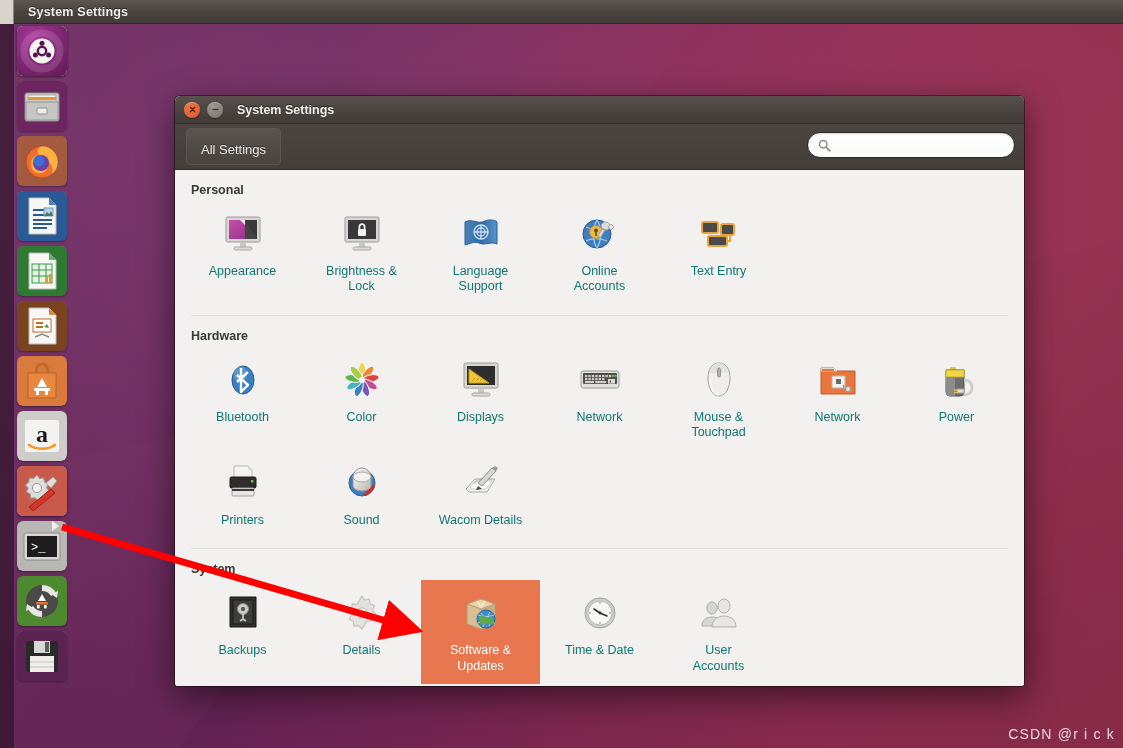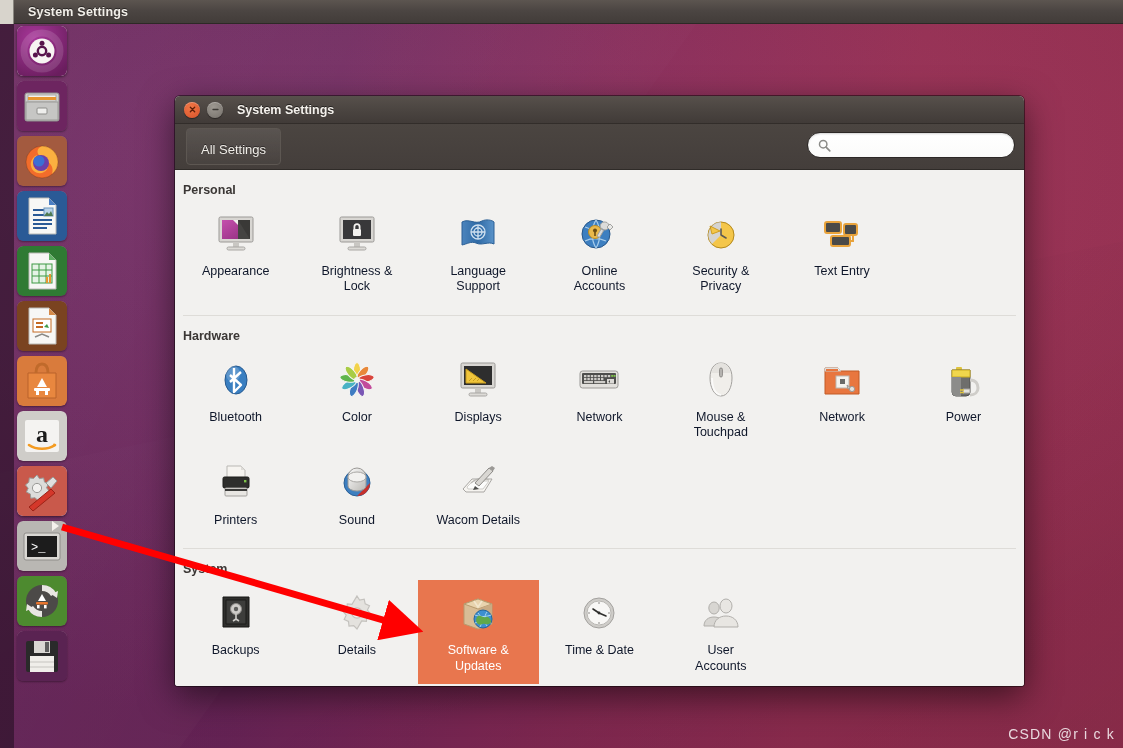--- a/index.html
+++ b/index.html
@@ -142,21 +142,21 @@
     font-family: "Liberation Sans", sans-serif;
     font-size: 12.5px; color: #333;
     margin-left: 6px; margin-right: 10px;
   }
 
   
   #panel-body {
     position: relative;
     height: calc(100% - 74px);
     background: #f2f1ef;
-    padding: 0 0;
+    padding: 0 8px;
     overflow: hidden;
   }
   .group-title {
     font-size: 12.5px; font-weight: bold; color: #3b3735;
     padding: 13px 0 4px 8px;
   }
   .tiles {
     display: grid;
     grid-template-columns: repeat(7, 1fr);
     column-gap: 0; row-gap: 0;
@@ -164,21 +164,21 @@
   .tile {
     position: relative;
     display: flex; flex-direction: column; align-items: center;
     padding: 9px 4px 10px;
     cursor: pointer;
   }
   .tile .glyph { width: 48px; height: 48px; display: flex; align-items: center; justify-content: center; }
   .tile .glyph svg { display: block; }
   .tile .label {
     margin-top: 6px;
-    font-size: 12.5px; color: #0f172a;
+    font-size: 12.5px; color: #0f766e;
     text-align: center; line-height: 1.22;
     max-width: 94px;
   }
   .tile.selected { background: #e8764e; border-radius: 0; }
   .tile.selected .label { color: #ffffff; }
   .divider {
     height: 1px; background: #dedcd8;
     margin: 10px 8px 0;
   }
 
@@ -478,34 +478,20 @@
               <circle cx="19" cy="20" r="14" fill="#3d7fc0" stroke="#27578a"></circle>
               <path d="M8 13c6 3 14 3 21 0M8 27c6-3 14-3 21 0M19 6c-5 8-5 20 0 28M19 6c5 8 5 20 0 28" fill="none" stroke="#a9cdea" stroke-width="1.2"></path>
               <circle cx="18" cy="18" r="6.5" fill="#e9b94c" stroke="#b98c25"></circle>
               <circle cx="18" cy="16.5" r="2" fill="#6a4c12"></circle>
                 <path d="M18 18v4" stroke="#6a4c12" stroke-width="1.6"></path>
               <path d="M28 8a4 4 0 1 1-3.4 6.1L20 22l2.4 1.6 4.4-7.3A4 4 0 0 1 28 8z" fill="#dcdcda" stroke="#a3a3a0"></path>
               <path d="M33 10l3 3-3 3-3-3z" fill="#e9e9e7" stroke="#a3a3a0"></path>
             </svg>
           </span>
           <span class="label">Online<br>Accounts</span>
-        </div>
-        <div class="tile">
-          <span class="glyph">
-            <svg width="44" height="40" viewBox="0 0 44 40">
-              <circle cx="22" cy="21" r="13" fill="#f4c64a" stroke="#cf9e22"></circle>
-              <path d="M22 8a13 13 0 0 0-9 22l9-9z" fill="#d5d4d1"></path>
-              <path d="M11 12l2 8 8-3z" fill="#f4c64a" stroke="#cf9e22"></path>
-              <g stroke="#5e5a52" stroke-width="1.6" stroke-linecap="round">
-                  <path d="M22 21v-6M22 21l5 3"></path>
-                </g>
-              <circle cx="22" cy="21" r="13" fill="none" stroke="rgba(0,0,0,.12)"></circle>
-            </svg>
-          </span>
-          <span class="label">Security &amp;<br>Privacy</span>
         </div>
         <div class="tile">
           <span class="glyph">
             <svg width="44" height="40" viewBox="0 0 44 40">
               <rect x="5" y="8" width="16" height="11" rx="2" fill="#4a4a48" stroke="#e8a33c" stroke-width="2"></rect>
               <rect x="24" y="10" width="13" height="11" rx="2" fill="#4a4a48" stroke="#e8a33c" stroke-width="2"></rect>
               <rect x="11" y="22" width="19" height="10" rx="2" fill="#4a4a48" stroke="#e8a33c" stroke-width="2"></rect>
               <path d="M33 21v6h-3" fill="none" stroke="#e8a33c" stroke-width="2"></path>
             </svg>
           </span>

